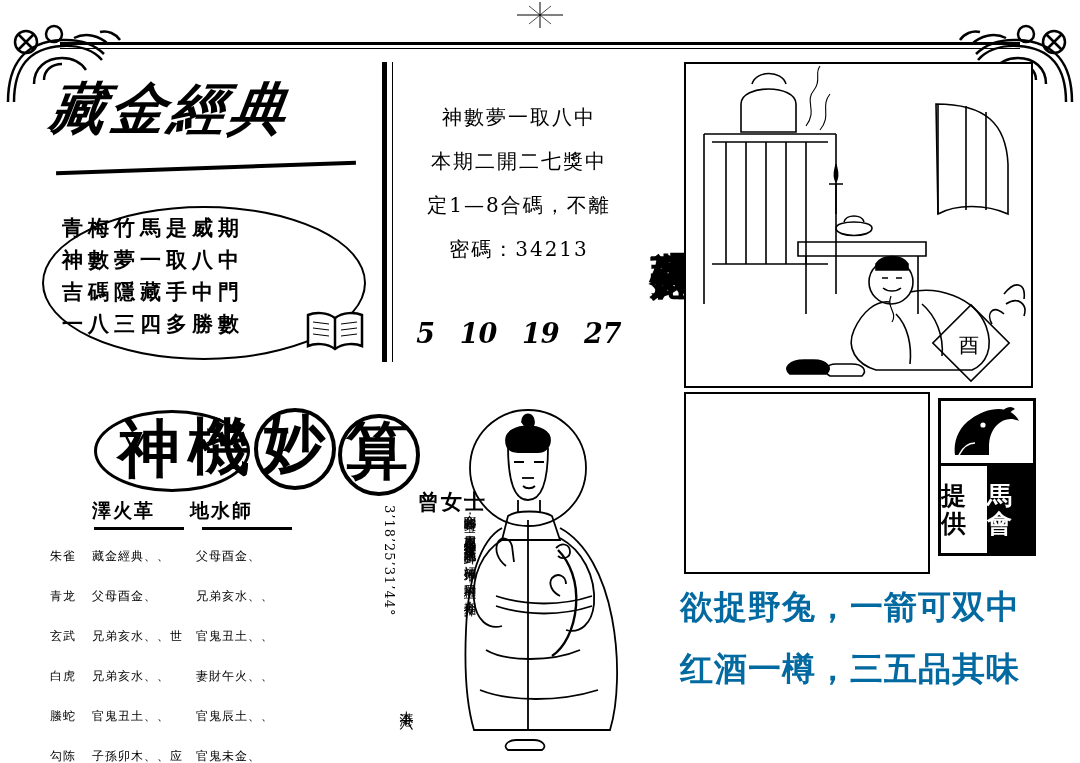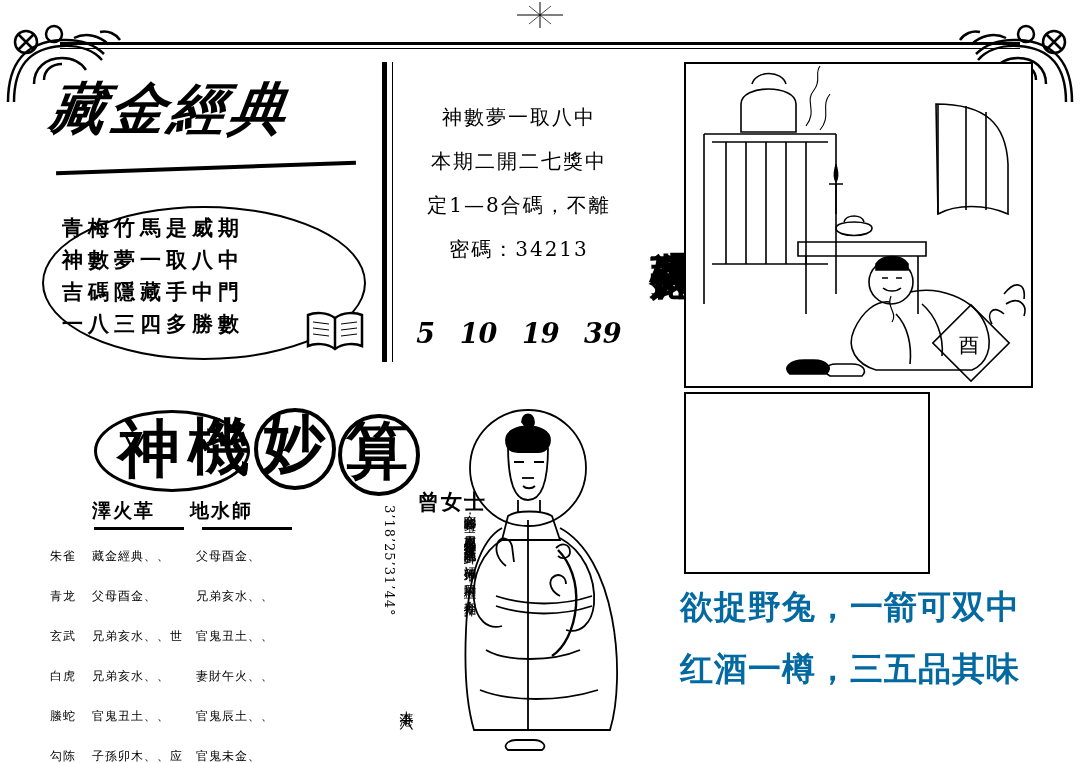--- a/index.html
+++ b/index.html
@@ -249,21 +249,21 @@
   <div class="center-lines">
     <div>神數夢一取八中</div>
     <div>本期二開二七獎中</div>
     <div>定1—8合碼，不離</div>
     <div>密碼：34213</div>
   </div>
   <div class="numbers">
     <span>5</span>
     <span>10</span>
     <span>19</span>
-    <span>39</span>
+    <span>27</span>
   </div>
 
   <div class="vbig">入夢應神碼</div>
 
   <div class="illu-box">
     <svg viewBox="0 0 345 322" width="345" height="322">
       <g fill="none" stroke="#000" stroke-width="1.6">
 
         <path d="M18 70 L150 70 M18 70 L18 240 M150 70 L150 230"></path>
         <path d="M26 78 L142 78"></path>
@@ -305,20 +305,35 @@
         <path d="M150 300 C140 300 136 308 144 312 L176 312 C182 306 176 300 166 300 Z"></path>
 
         <path d="M318 230 C330 215 340 220 338 235 M320 240 C332 232 342 240 338 252 M318 250 C306 240 300 250 306 260"></path>
       </g>
       <text x="283" y="288" font-family="DejaVu Serif, serif" font-size="20" text-anchor="middle">酉</text>
     </svg>
   </div>
 
   <div class="blank-box"></div>
 
+  <div class="logo-box">
+    <div class="logo-top">
+      <svg viewBox="0 0 84 58" width="84" height="58">
+        <rect x="0" y="0" width="84" height="58" fill="#fff"></rect>
+        <path d="M10 52 C8 38 14 24 26 16 C34 10 44 6 54 6 C62 6 70 10 74 18 C66 14 58 16 52 22 C46 28 44 36 44 44 L44 52 Z" fill="#000"></path>
+        <path d="M56 10 C60 4 66 2 70 6 C66 8 62 12 60 16 Z" fill="#000"></path>
+        <circle cx="38" cy="22" r="2.6" fill="#fff"></circle>
+        <path d="M14 52 C18 44 24 40 30 40" stroke="#fff" stroke-width="1.6" fill="none"></path>
+      </svg>
+    </div>
+    <div class="logo-bottom">
+      <div class="logo-col left">提供</div>
+      <div class="logo-col right">馬會</div>
+    </div>
+  </div>
 
   <div class="slogan">
     <div>欲捉野兔，一箭可双中</div>
     <div>红酒一樽，三五品其味</div>
   </div>
 
   <div class="smart-title">
     <div class="halo"></div>
     <div class="tick">
       <svg viewBox="0 0 22 22">

